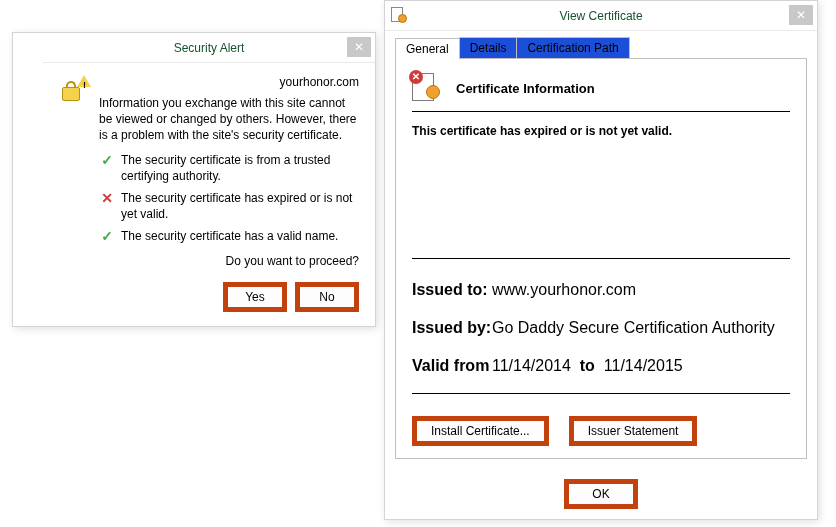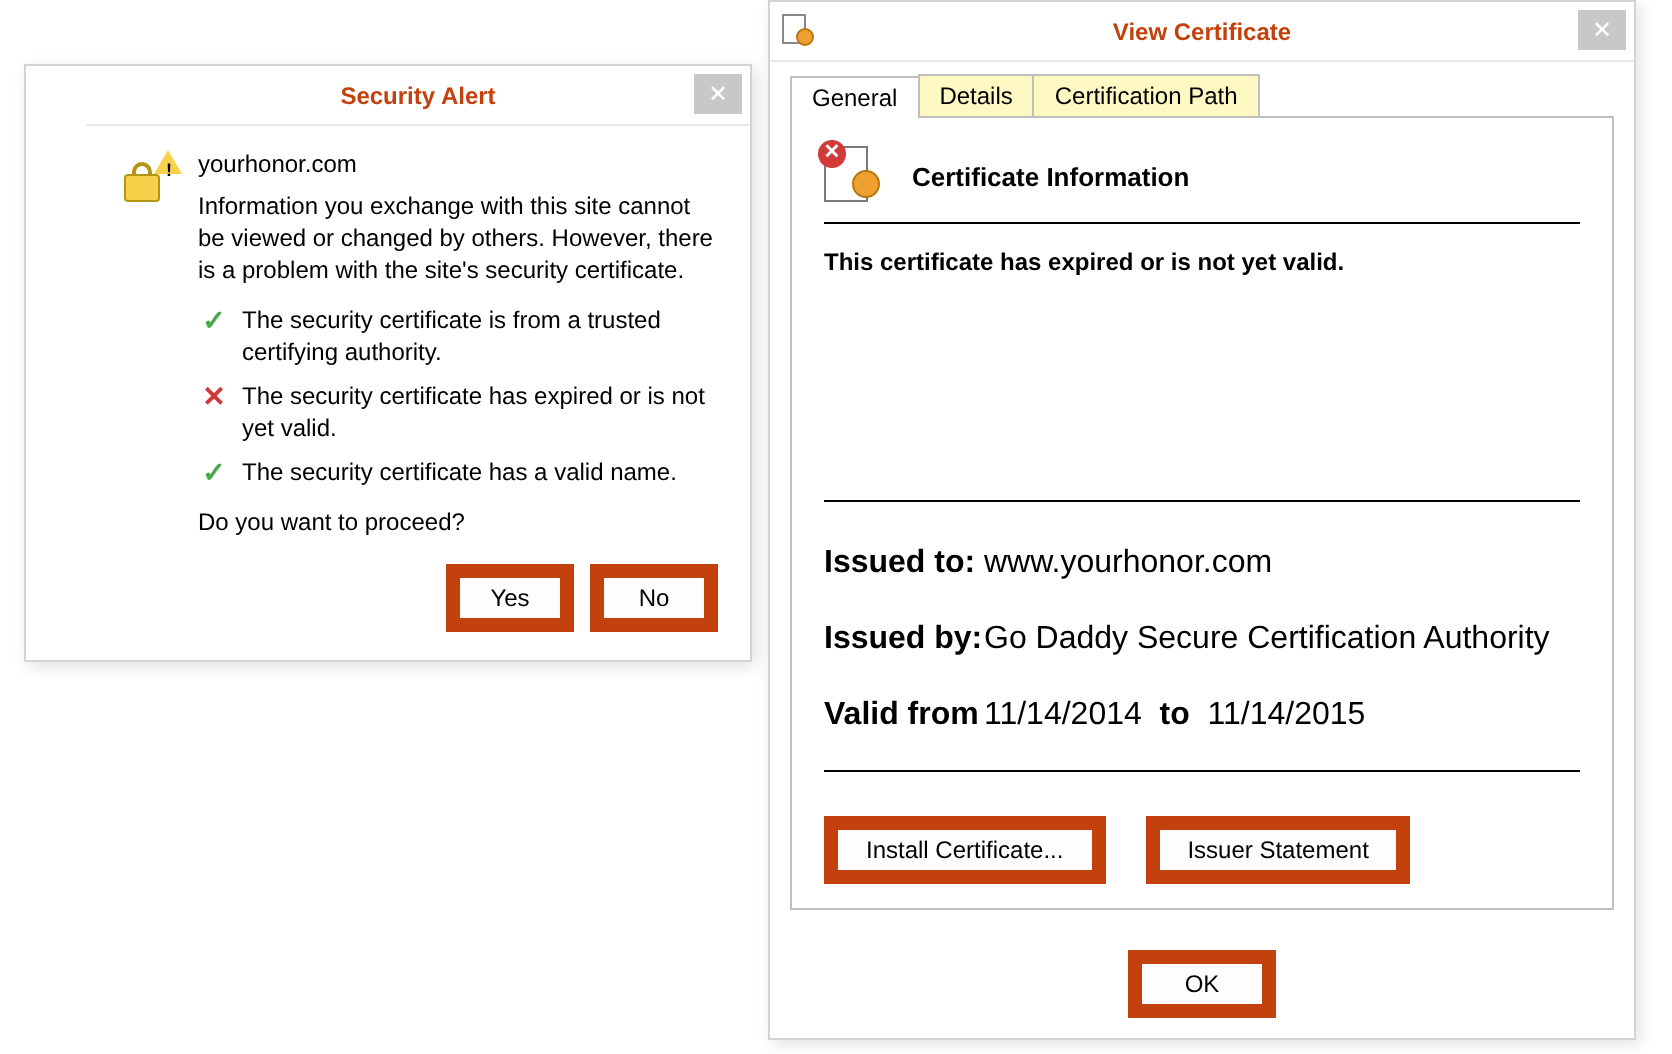--- a/index.html
+++ b/index.html
@@ -30,22 +30,21 @@
     height: 30px;
     display: flex;
     align-items: center;
     justify-content: center;
     position: relative;
     background: #fff;
     border-bottom: 1px solid #eaeaea;
   }
   .titlebar .title {
     font-size: 12px;
-    color: #c2410c;
-    font-weight: bold;
+    color: #14532d;
   }
   .titlebar .close {
     position: absolute;
     right: 4px;
     top: 4px;
     width: 24px;
     height: 20px;
     background: #c8c8c8;
     color: #fff;
     font-size: 12px;
@@ -62,20 +61,21 @@
     flex: 0 0 32px;
     padding-top: 2px;
   }
   .alert-content {
     flex: 1;
     margin-left: 8px;
   }
   .domain {
     font-size: 12px;
     margin-bottom: 6px;
+    text-align: right;
   }
   .info-text {
     font-size: 12px;
     line-height: 1.35;
     margin-bottom: 8px;
   }
   .check-row {
     display: flex;
     align-items: flex-start;
     margin: 6px 0;
@@ -89,34 +89,35 @@
     font-weight: bold;
     font-size: 14px;
     margin-right: 6px;
     margin-top: -1px;
   }
   .mark.ok { color: #4aa84a; }
   .mark.bad { color: #d23a3a; }
   .proceed {
     margin-top: 8px;
     font-size: 12px;
+    text-align: right;
   }
   .alert-buttons {
     display: flex;
     justify-content: flex-end;
     gap: 8px;
     padding: 0 16px 14px 16px;
   }
   button.win {
     font-family: inherit;
     font-size: 12px;
     padding: 3px 14px;
     min-width: 64px;
     background: #fdfdfd;
-    border: 7px solid #c2410c;
+    border: 5px solid #c2410c;
     cursor: pointer;
   }
   .viewcert-btn { min-width: 100px; }
 
   
   .cert {
     position: absolute;
     left: 384px;
     top: 0;
     width: 434px;
@@ -145,21 +146,21 @@
     display: flex;
     position: relative;
     z-index: 2;
     align-items: center;
   }
   .tab {
     border: 1px solid #bfbfbf;
     border-bottom: none;
     padding: 3px 10px;
     font-size: 12px;
-    background: #fef9c3;
+    background: #1d4ed8;
     cursor: pointer;
     margin-right: -1px;
   }
   .tab.active {
     background: #fff;
     position: relative;
     top: 1px;
   }
   .tabpanel {
     border: 1px solid #bfbfbf;

